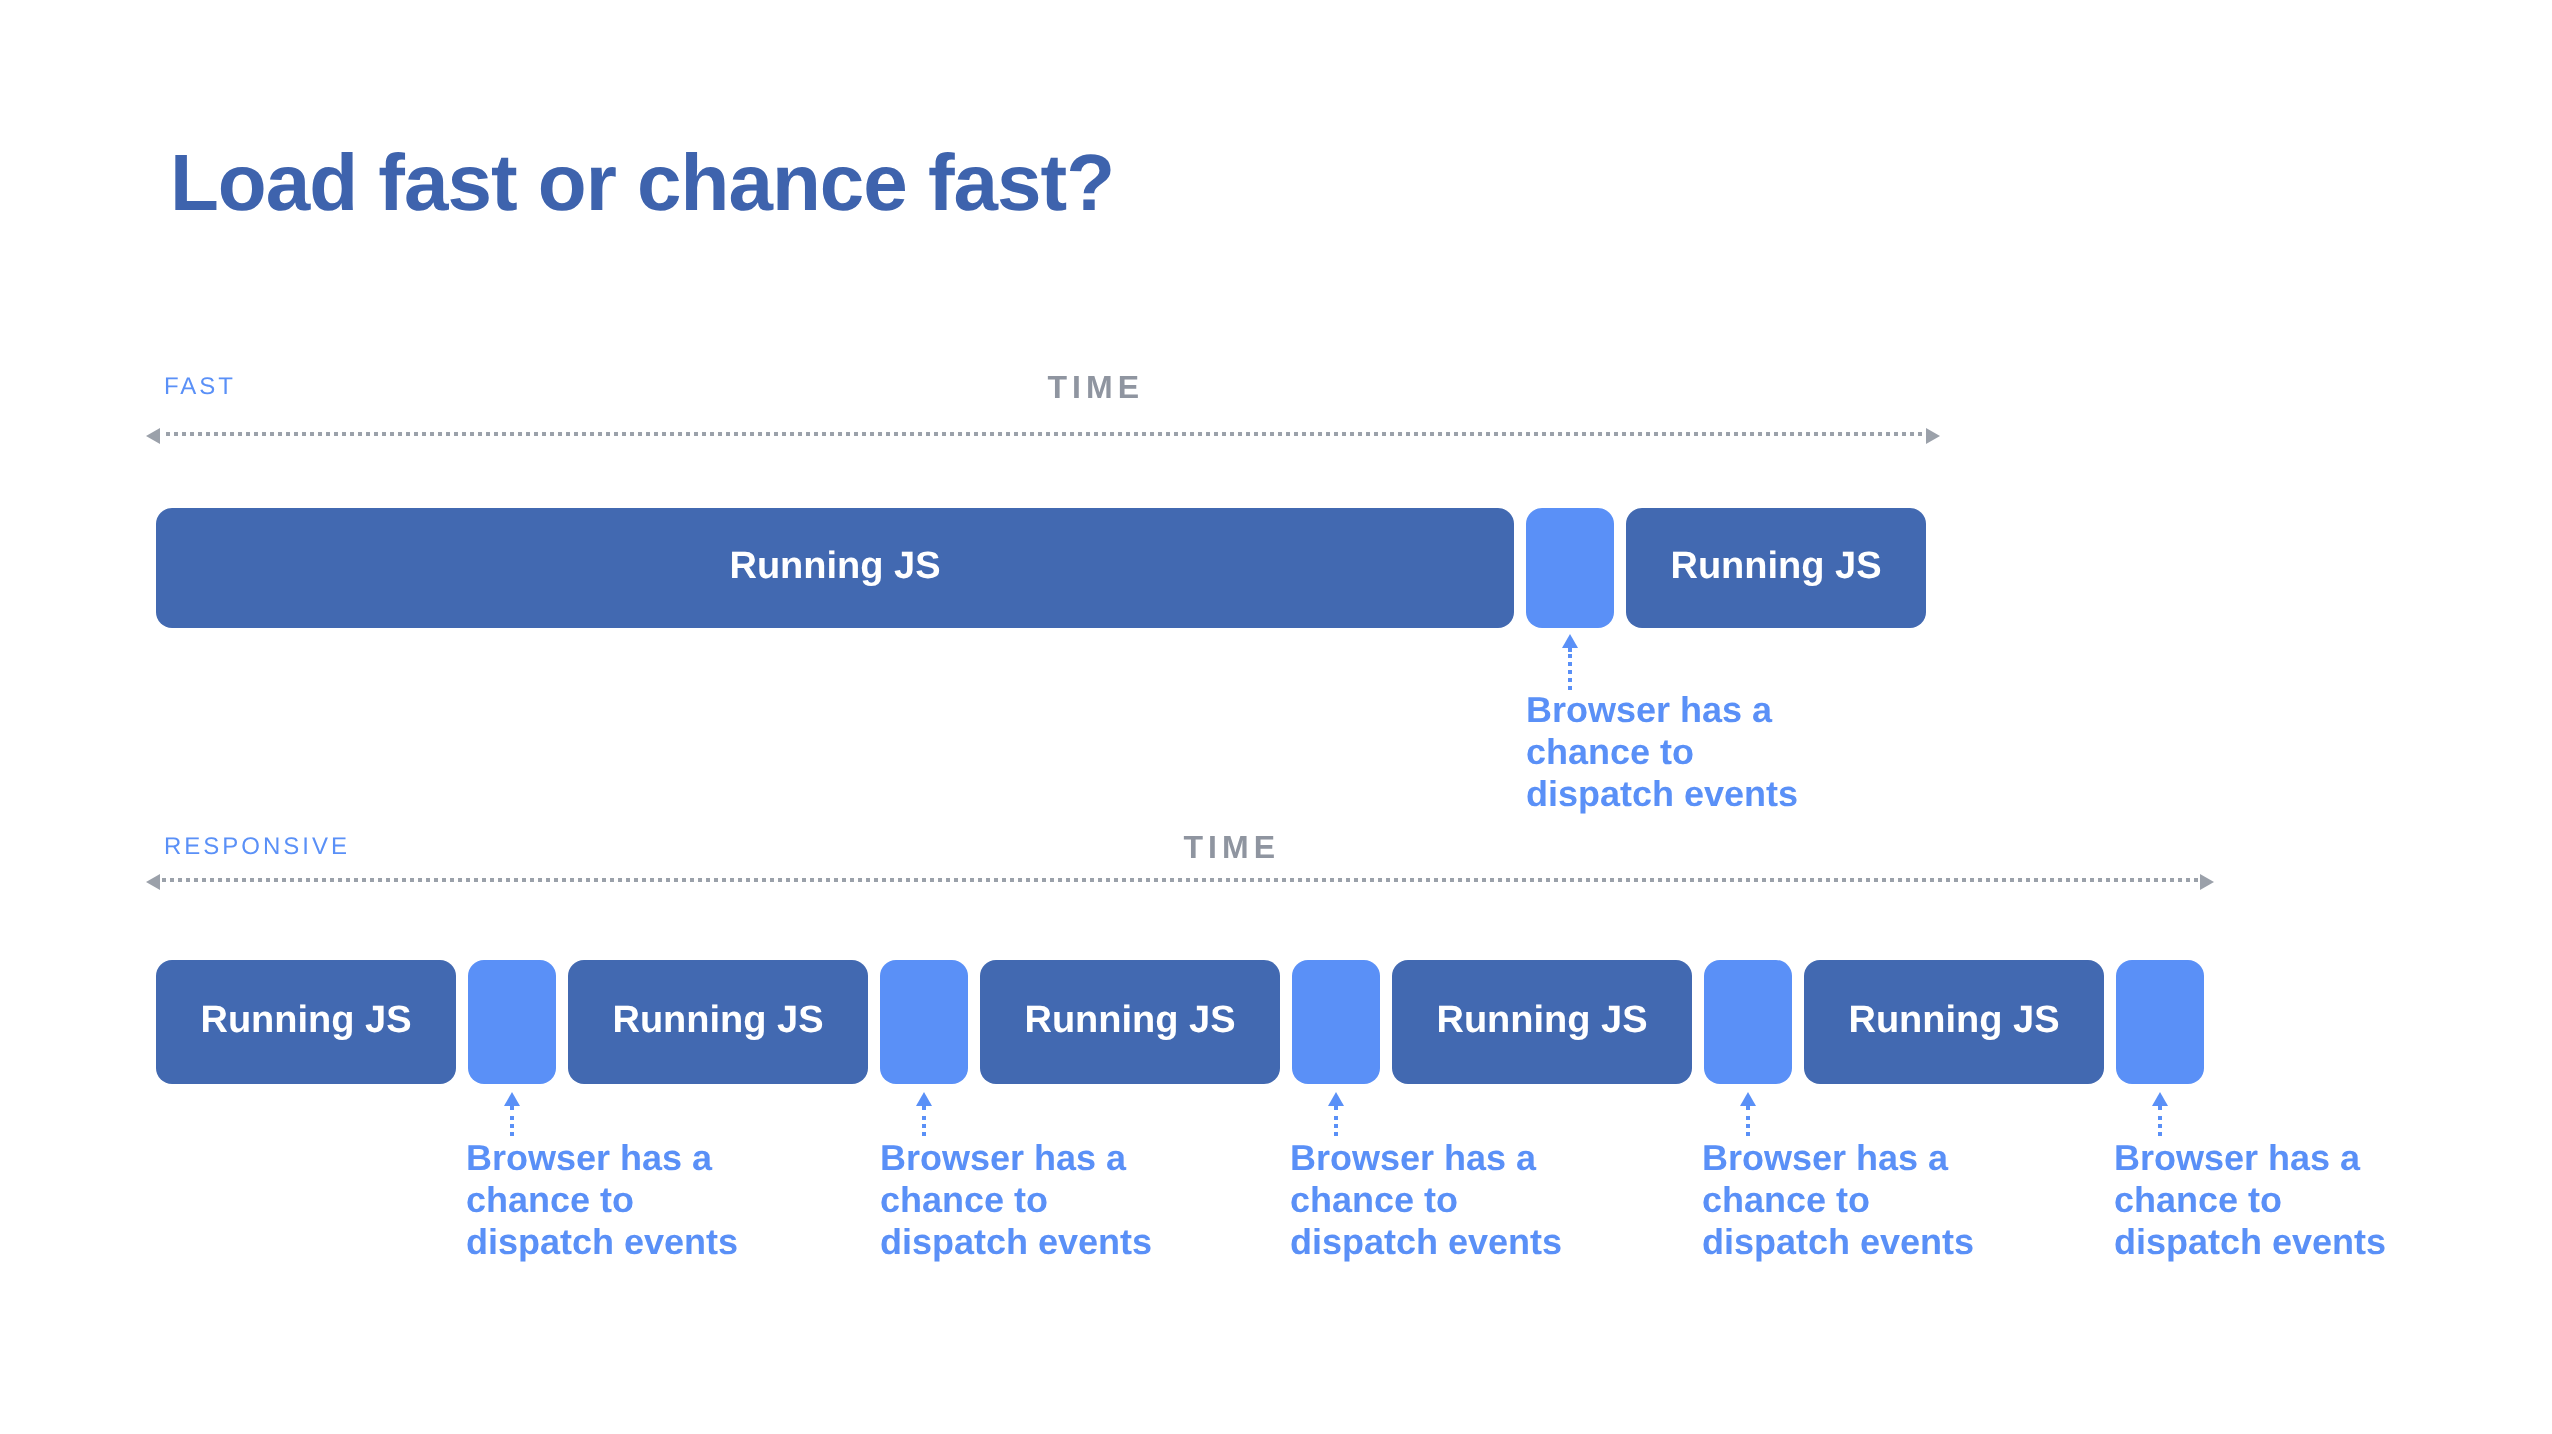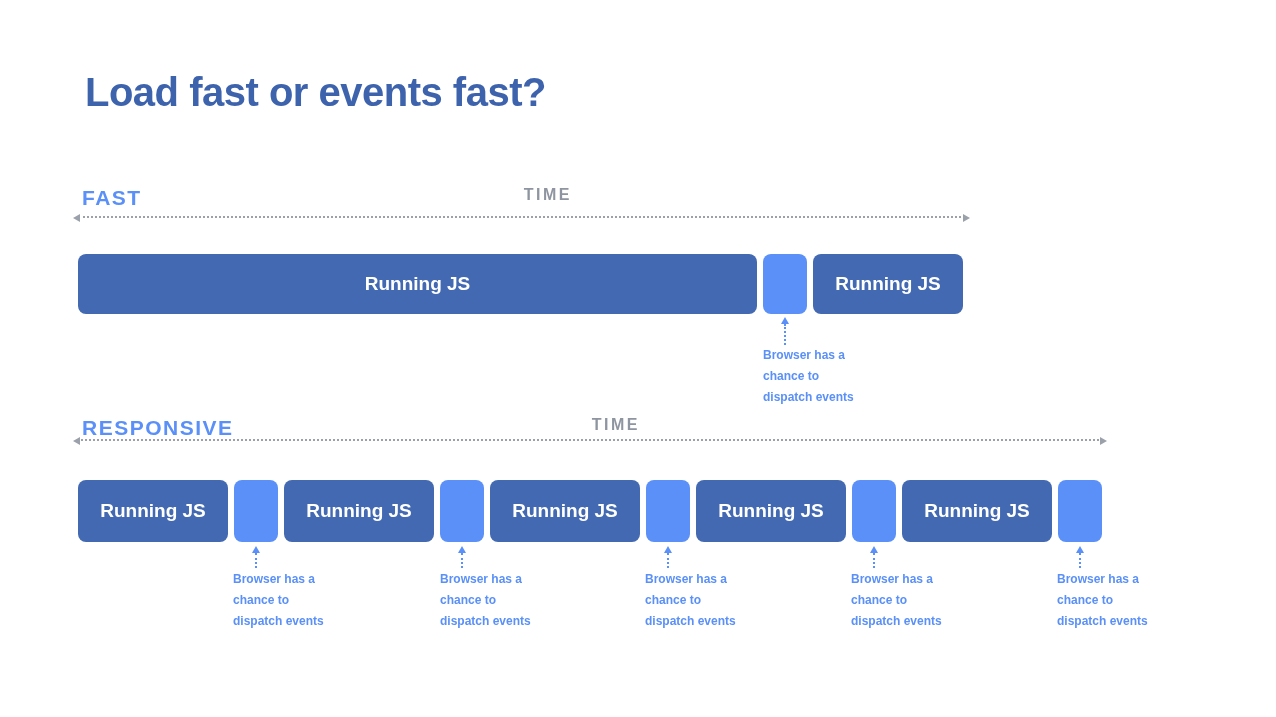--- a/index.html
+++ b/index.html
@@ -20,21 +20,21 @@
     font-family:"Liberation Sans", sans-serif;
     overflow:hidden;
   }
   .title{
     position:absolute;left:85px;top:70px;
     font-size:40px;font-weight:bold;color:var(--title-text);
     letter-spacing:-0.5px;
   }
   .tl-label{
     position:absolute;
-    font-size:21px;font-weight:bold;color:var(--accent-text);
+    font-size:12px;font-weight:normal;color:var(--accent-text);
     letter-spacing:1.5px;
   }
   .time-label{
     position:absolute;
     font-size:16px;font-weight:bold;color:var(--time-text);
     letter-spacing:2.5px;text-align:right;width:120px;
   }
   .axis-line{
     position:absolute;height:0;
     border-top:2px dotted var(--dotted-line);
@@ -65,30 +65,30 @@
     position:absolute;width:0;height:0;
     border-left:4px solid transparent;border-right:4px solid transparent;
     border-bottom:7px solid var(--accent-text);
   }
   .up-arrow-stem{
     position:absolute;width:0;
     border-left:2px dotted var(--accent-text);
   }
   .annotation{
     position:absolute;
-    font-size:12px;font-weight:bold;color:var(--accent-text);
+    font-size:18px;font-weight:bold;color:var(--accent-text);
     line-height:21px;white-space:pre-line;
   }
 </style>
 </head>
 <body>
 
 <div class="slide">
 
-  <h1 class="title">Load fast or events fast?</h1>
+  <h1 class="title">Load fast or chance fast?</h1>
 
   <div>
     <div class="tl-label" style="left:82px;top:186px;">FAST</div>
     <div class="time-label" style="left:452px;top:186px;">TIME</div>
 
     <div class="axis-line" style="left:78px;top:216px;width:887px;">
       <span class="arrow-left"></span>
       <span class="arrow-right"></span>
     </div>
 

